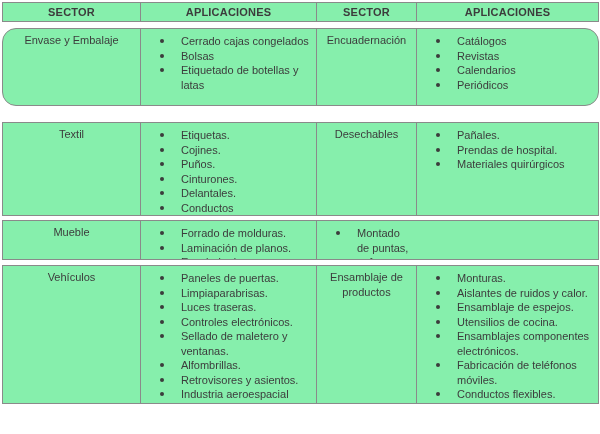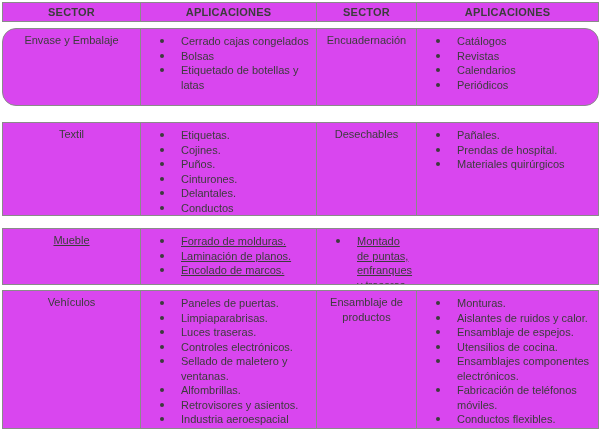--- a/index.html
+++ b/index.html
@@ -6,26 +6,26 @@
   body {
     width:600px; height:434px; background:#ffffff; overflow:hidden;
     font-family:"Liberation Sans", sans-serif; color:#3c3c3c;
     -webkit-font-smoothing:antialiased;
   }
   .page { padding:2px 0 0 2px; }
   .trow {
     width:597px; box-sizing:border-box;
     border:1px solid #8a8a8a;
     display:grid; grid-template-columns:137px 176px 100px 182px;
-    background:#d946ef;
+    background:#86efac;
   }
   .trow.header { height:20px; margin-bottom:6px; }
   .r1 { height:78px; margin-bottom:16px;border-radius:14px; }
-  .r2 { height:94px; margin-bottom:12px; }
-  .r3 { height:57px; margin-bottom:5px;text-decoration:underline; }
+  .r2 { height:94px; margin-bottom:4px; }
+  .r3 { height:40px; margin-bottom:5px; }
   .r4 { height:139px; }
   .cell {
     box-sizing:border-box; overflow:hidden;
     font-size:11px; line-height:14.5px;
   }
   .cell + .cell { border-left:1px solid #8a8a8a; }
   .head {
     font-weight:bold; text-align:center; padding-top:2px;
     letter-spacing:0.2px;
   }

